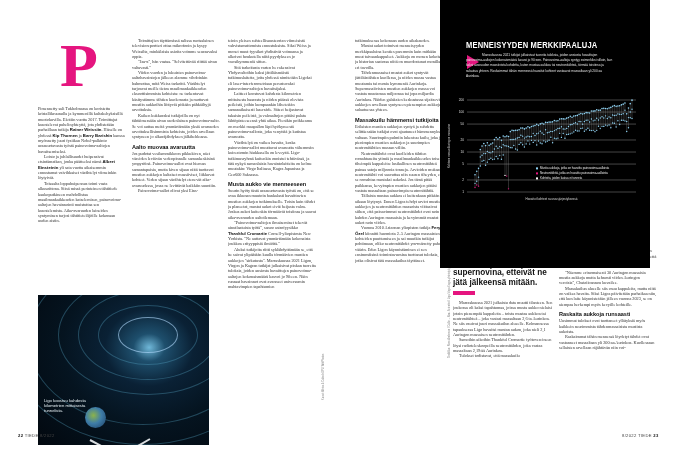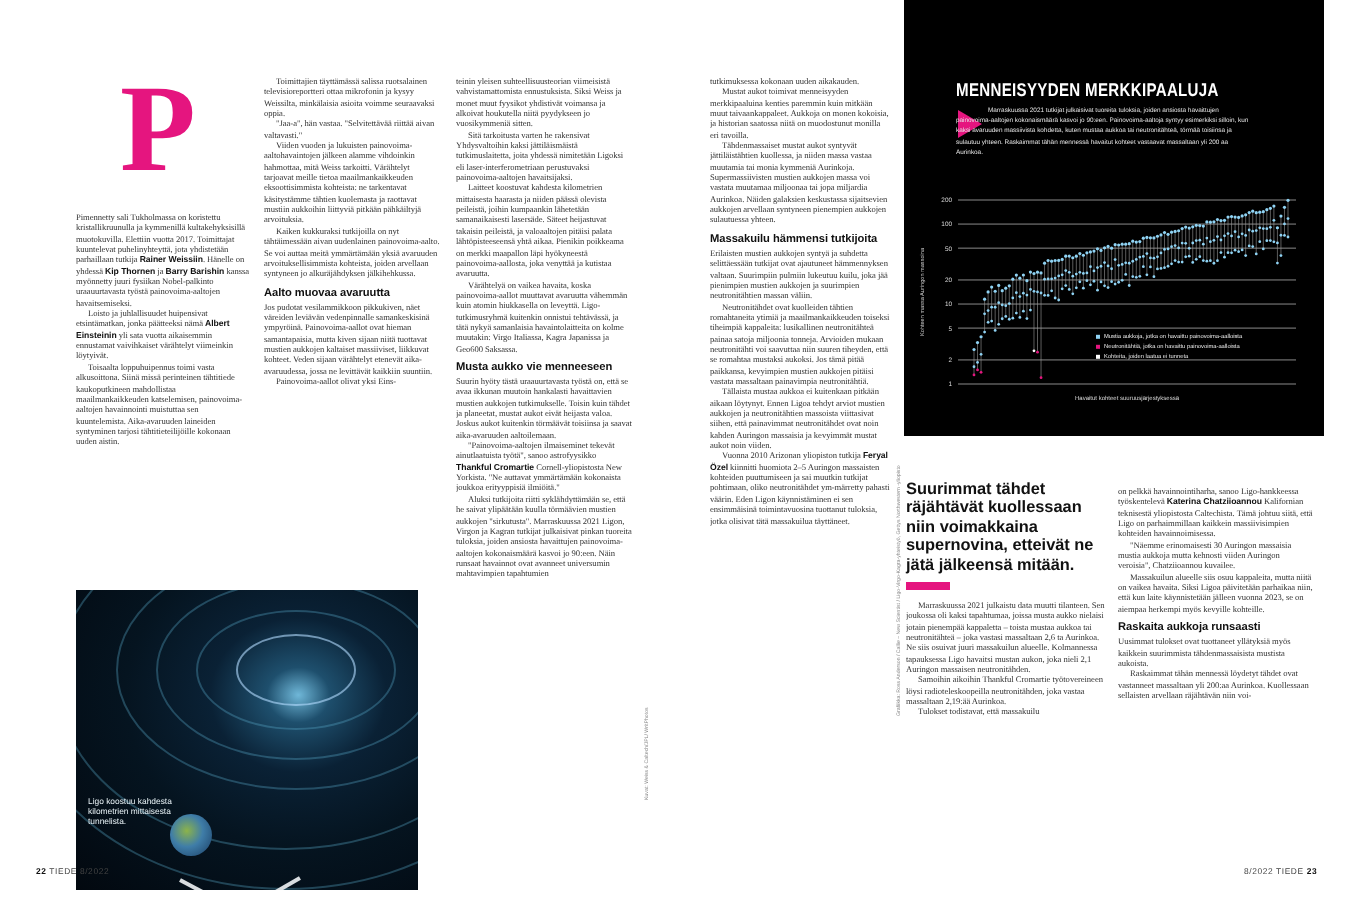--- a/index.html
+++ b/index.html
@@ -44,21 +44,21 @@
     writing-mode: vertical-rl; transform: rotate(180deg);
   }
   .folio { position: absolute; top: 433px; font-family: "Liberation Sans", sans-serif; font-size: 4.2px; color: #444; letter-spacing: 0.3px; }
   .folio b { font-weight: bold; color: #111; }
   .pullquote {
     position: absolute; left: 453px; top: 240px; width: 100px; font-family: Liberation Sans, sans-serif;
     font-weight: bold; font-size: 8.2px; line-height: 9.4px; color: #111;
   }
   .pq-bar { position: absolute; left: 453px; top: 291px; width: 22px; height: 4px; background: #e5157f; }
   
-  .chart-panel { position: absolute; left: 452px; top: 0; width: 210px; height: 218px; background: #000; overflow: hidden; }
+  .chart-panel { position: absolute; left: 440px; top: 0; width: 210px; height: 268px; background: #000; overflow: hidden; }
   .chart-title {
     position: absolute; left: 26px; top: 40px; font-family: "Liberation Sans", sans-serif; font-weight: bold;
     font-size: 9.2px; letter-spacing: 0.2px; color: #ffffff; transform: scaleX(0.82); transform-origin: left;
     white-space: nowrap;
   }
   .chart-tri {
     position: absolute; left: 27px; top: 55px; width: 0; height: 0;
     border-top: 7px solid transparent; border-bottom: 7px solid transparent; border-left: 12px solid #e5157f;
   }
   .chart-intro {

